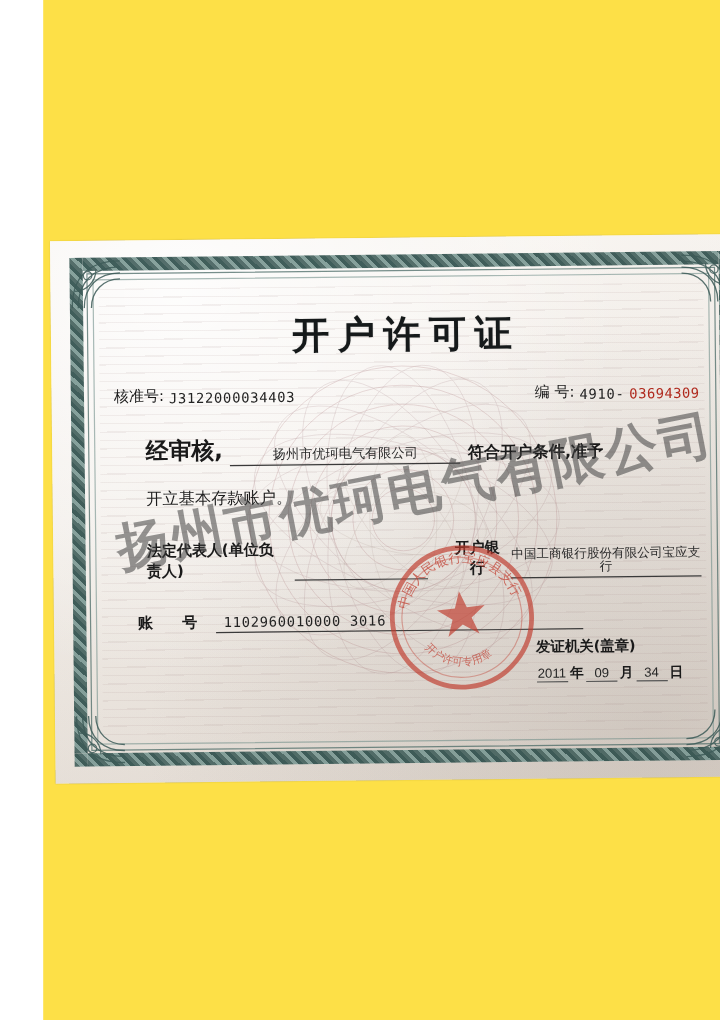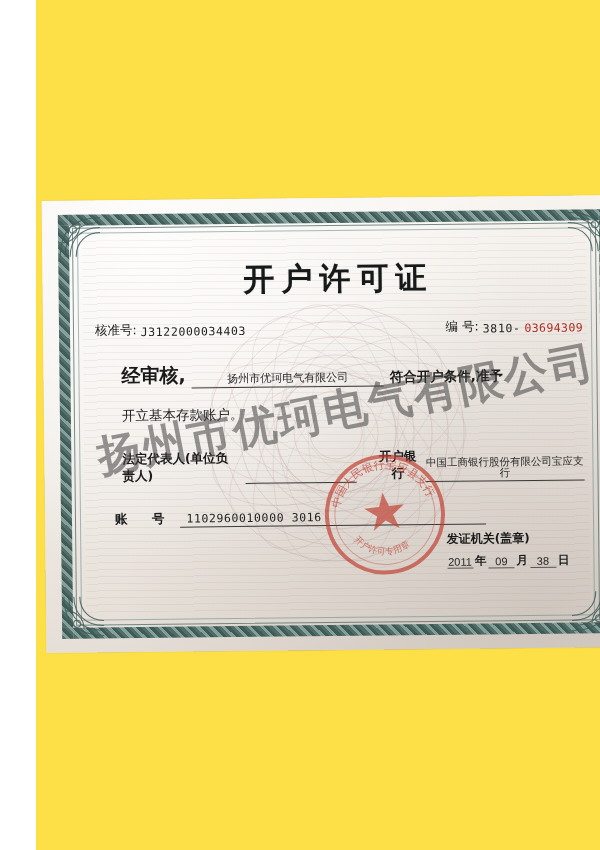--- a/index.html
+++ b/index.html
@@ -406,21 +406,21 @@
 
       <div id="doc-title">开户许可证</div>
 
       <div class="row" id="row-numbers">
         <div class="num-group">
           <span class="num-label">核准号:</span>
           <span class="num-value">J3122000034403</span>
         </div>
         <div class="num-group">
           <span class="num-label">编 号:</span>
-          <span class="num-value">3810-</span>
+          <span class="num-value">4910-</span>
           <span class="num-value red">03694309</span>
         </div>
       </div>
 
       <div class="row" id="row-body1">
         <span class="lead">经审核,</span>
         <span class="fill-line">扬州市优珂电气有限公司</span>
         <span class="tail">符合开户条件,准予</span>
       </div>
 
@@ -438,21 +438,21 @@
         <span class="acct-line">1102960010000 3016</span>
       </div>
 
       <div id="issuer">
         <div class="issuer-label">发证机关(盖章)</div>
         <div id="date-row">
           <span class="date-val">2011</span>
           <span>年</span>
           <span class="date-val">09</span>
           <span>月</span>
-          <span class="date-val">38</span>
+          <span class="date-val">34</span>
           <span>日</span>
         </div>
       </div>
 
     </div>
 
     <div id="seal">
       <svg viewBox="0 0 128 128" xmlns="http://www.w3.org/2000/svg">
         <defs>
           <path id="sealArc" d="M 18,64 A 46,46 0 0 1 110,64"></path>

